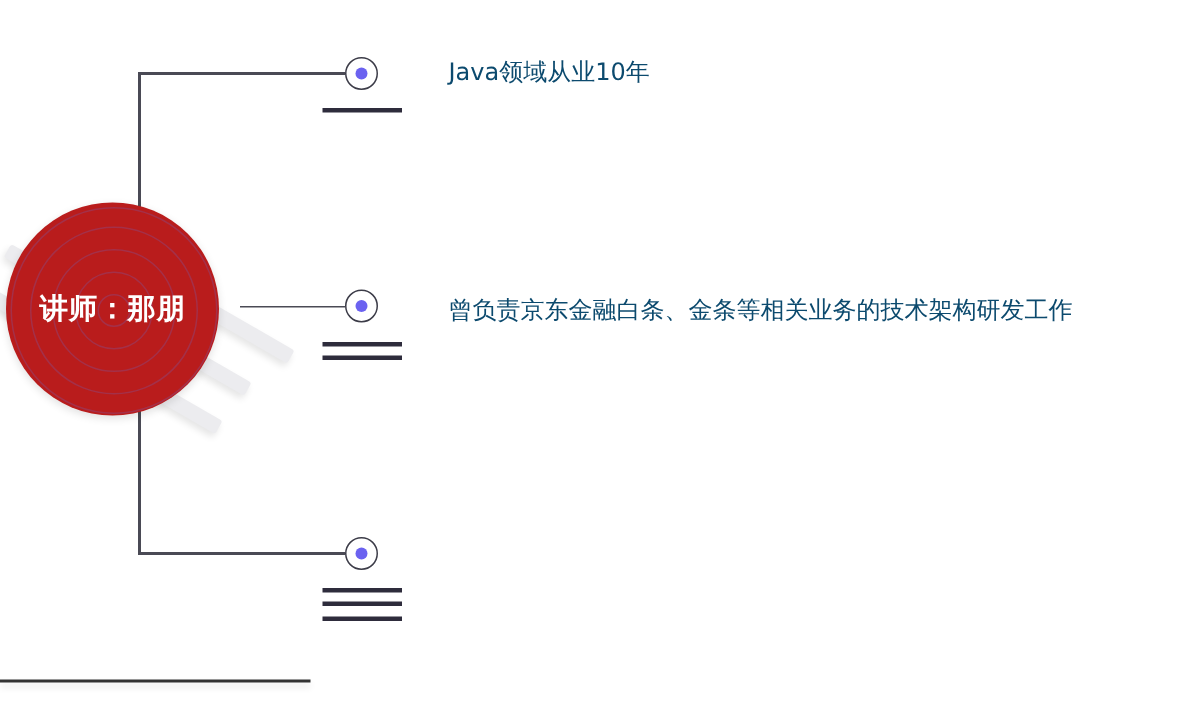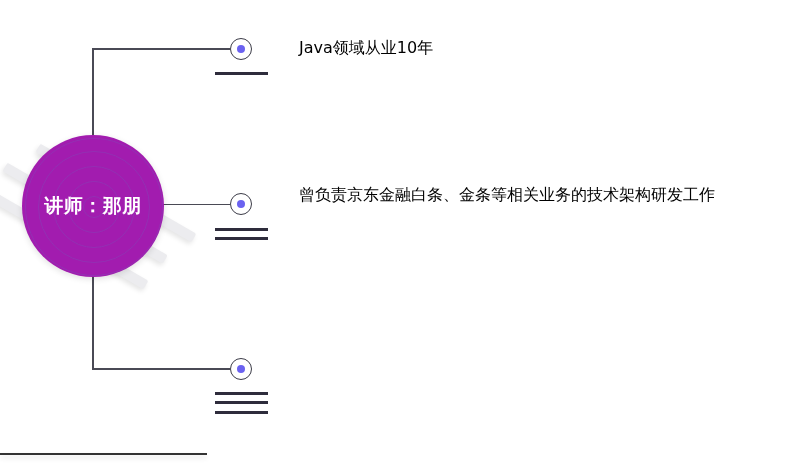--- a/index.html
+++ b/index.html
@@ -1,26 +1,26 @@
 <!DOCTYPE html>
 <html><head>
   <meta charset="utf-8">
   <style>
     html, body { margin:0; padding:0; }
     body { width:785px; height:471px; background:#ffffff; position:relative; overflow:hidden; font-family:"DejaVu Sans","Liberation Sans",sans-serif; }
     .line-v { position:absolute; background:#4a4a55; width:1.5px; }
     .line-h { position:absolute; background:#4a4a55; height:1.5px; }
     .stripe { position:absolute; background:#ececef; height:10px; border-radius:2px; box-shadow:0 3px 5px rgba(0,0,0,0.10); transform-origin:left center; }
-    .circle { position:absolute; left:22px; top:135px; width:142px; height:142px; border-radius:50%; background:#a21caf; overflow:hidden; box-shadow:0 2px 6px rgba(0,0,0,0.12); }
+    .circle { position:absolute; left:4px; top:135px; width:142px; height:142px; border-radius:50%; background:#b91c1c; overflow:hidden; box-shadow:0 2px 6px rgba(0,0,0,0.12); }
     .ring { position:absolute; border-radius:50%; border:1px solid rgba(110,100,190,0.28); }
     .name { position:absolute; left:0; top:0; width:142px; height:142px; display:flex; align-items:center; justify-content:center; color:#ffffff; font-size:19px; font-weight:bold; letter-spacing:0.5px; }
     .node { position:absolute; width:22px; height:22px; border-radius:50%; border:1.3px solid #3c3c48; background:#fff; box-sizing:border-box; }
     .node .dot { position:absolute; left:6px; top:6px; width:8px; height:8px; border-radius:50%; background:#6b62f0; }
     .bar { position:absolute; height:3px; background:#2e2c3c; left:215px; width:53px; }
-    .text { position:absolute; left:299px; color:#000000; font-size:16px; line-height:22px; }
+    .text { position:absolute; left:299px; color:#0c4a6e; font-size:16px; line-height:22px; }
     .bottom-rule { position:absolute; left:0; top:453px; width:207px; height:1.5px; background:#333; box-shadow:0 3px 5px rgba(0,0,0,0.12); }
   </style>
 </head>
 <body>
 
 <div class="stripe" style="left:38px; top:143px; width:180px; transform:rotate(30deg);"></div>
 <div class="stripe" style="left:5px; top:162px; width:185px; transform:rotate(30deg);"></div>
 <div class="stripe" style="left:-10px; top:190px; width:180px; transform:rotate(30deg);"></div>
 
 <div class="line-v" style="left:92px; top:48px; height:321px;"></div>
@@ -43,21 +43,21 @@
 <div class="bar" style="top:72px;"></div>
 <div class="text" style="top:37px;">
   <div>Java领域从业10年</div>
 </div>
 
 <div class="node" style="left:230px; top:193px;">
     <div class="dot"></div>
   </div>
 <div class="bar" style="top:228px;"></div>
 <div class="bar" style="top:237px;"></div>
-<div class="text" style="top:184px;">
+<div class="text" style="top:196px;">
   <div>曾负责京东金融白条、金条等相关业务的技术架构研发工作</div>
 </div>
 
 <div class="node" style="left:230px; top:358px;">
     <div class="dot"></div>
   </div>
 <div class="bar" style="top:392px;"></div>
 <div class="bar" style="top:401px;"></div>
 <div class="bar" style="top:411px;"></div>
 <div class="text" style="top:354px;">

